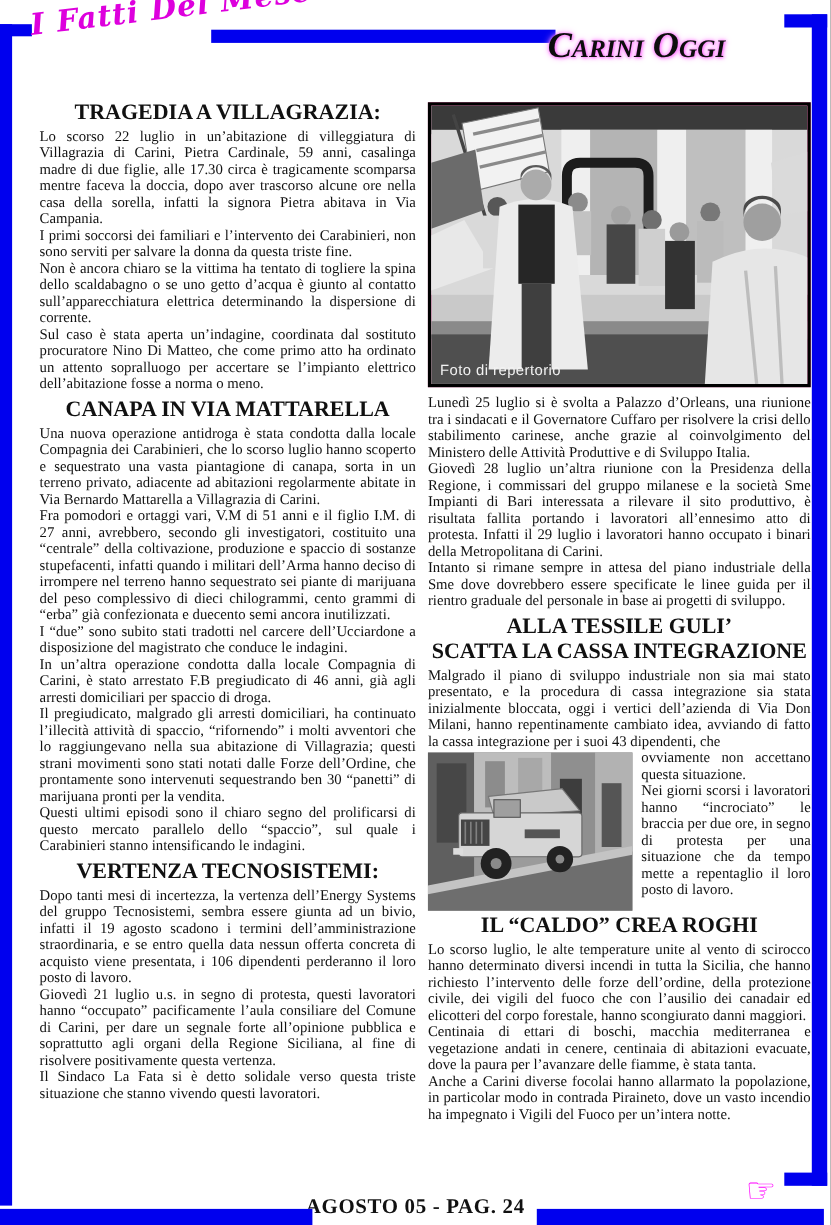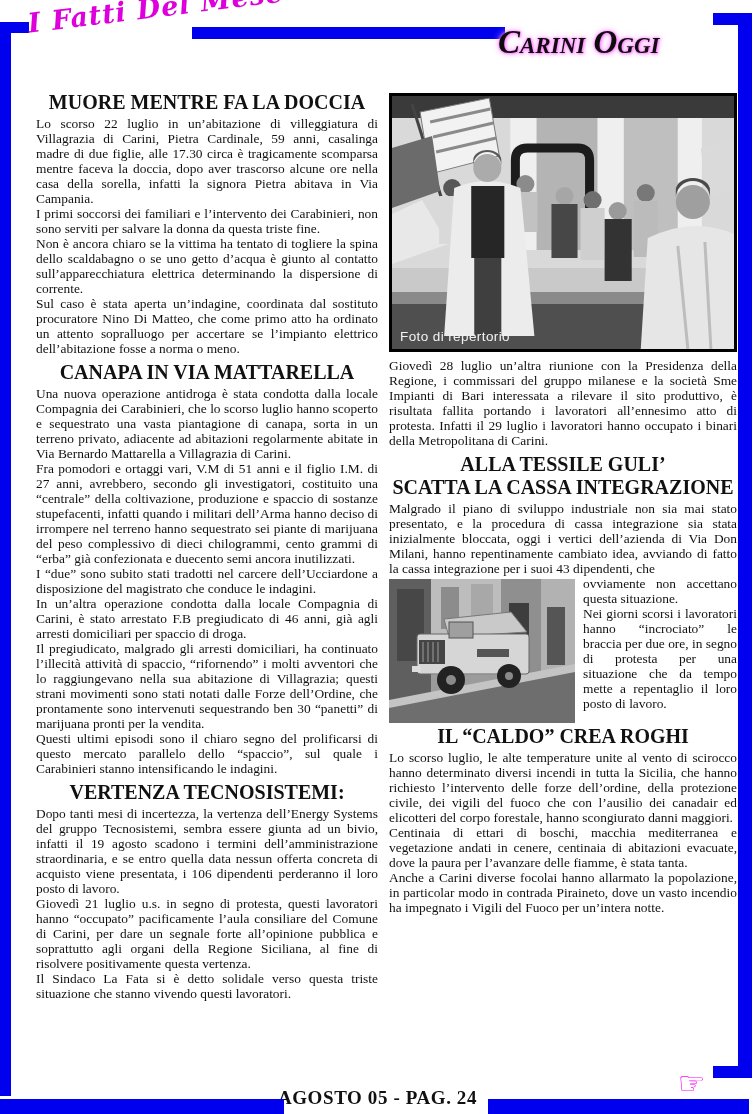--- a/index.html
+++ b/index.html
@@ -55,21 +55,21 @@
   <div class="blue arm-br"></div>
   <div class="blue masthead-bar"></div>
 
   <div class="section-label">I Fatti Del Mese</div>
   <div class="logo">Carini Oggi</div>
 
   <div class="col-left body-text">
 
     <div>
       <h2 class="headline" style="margin-top:0;">
-        <span>MUORE MENTRE FA LA DOCCIA</span>
+        <span>TRAGEDIA A VILLAGRAZIA:</span>
       </h2>
       <p>Lo scorso 22 luglio in un’abitazione di villeggiatura di Villagrazia di Carini, Pietra Cardinale, 59 anni, casalinga madre di due figlie, alle 17.30 circa è tragicamente scomparsa mentre faceva la doccia, dopo aver trascorso alcune ore nella casa della sorella, infatti la signora Pietra abitava in Via Campania.</p>
       <p>I primi soccorsi dei familiari e l’intervento dei Carabinieri, non sono serviti per salvare la donna da questa triste fine.</p>
       <p>Non è ancora chiaro se la vittima ha tentato di togliere la spina dello scaldabagno o se uno getto d’acqua è giunto al contatto sull’apparecchiatura elettrica determinando la dispersione di corrente.</p>
       <p>Sul caso è stata aperta un’indagine, coordinata dal sostituto procuratore Nino Di Matteo, che come primo atto ha ordinato un attento sopralluogo per accertare se l’impianto elettrico dell’abitazione fosse a norma o meno.</p>
     </div>
 
     <div>
       <h2 class="headline">
         <span>CANAPA IN VIA MATTARELLA</span>
@@ -133,21 +133,23 @@
         <path d="M81 70 A14 14 0 0 1 109 70 L109 64 A14 10 0 0 0 81 64 Z" fill="#5a5a5a"></path>
         <path d="M255 142 Q300 120 341 138 L341 253 L248 253 Z" fill="#e6e6e6"></path>
         <path d="M285 150 L295 253 M312 146 L318 253" stroke="#bdbdbd" stroke-width="3" fill="none"></path>
         <circle cx="300" cy="106" r="17" fill="#9f9f9f"></circle>
         <path d="M283 102 A17 17 0 0 1 317 102 L317 94 A17 12 0 0 0 283 94 Z" fill="#4a4a4a"></path>
       </svg>
       <div class="caption">Foto di repertorio</div>
     </div>
 
     <div>
+      <p>Lunedì 25 luglio si è svolta a Palazzo d’Orleans, una riunione tra i sindacati e il Governatore Cuffaro  per risolvere la crisi dello stabilimento carinese, anche grazie al coinvolgimento del Ministero delle Attività Produttive e di Sviluppo Italia.</p>
       <p>Giovedì 28 luglio un’altra riunione con la Presidenza della Regione, i commissari del gruppo milanese e la società Sme Impianti di Bari interessata a rilevare il sito produttivo, è risultata fallita portando i lavoratori all’ennesimo atto di protesta. Infatti il 29 luglio i lavoratori hanno occupato i binari della Metropolitana di Carini.</p>
+      <p>Intanto si rimane sempre in attesa del piano industriale della Sme dove dovrebbero essere specificate le linee guida per il rientro graduale del personale in base ai progetti di sviluppo.</p>
     </div>
 
     <div>
       <h2 class="headline">
         <span>ALLA TESSILE GULI’</span>
         <span>SCATTA LA CASSA INTEGRAZIONE</span>
       </h2>
       <p>Malgrado il piano di sviluppo industriale non sia mai stato presentato, e la procedura di cassa integrazione sia stata inizialmente bloccata, oggi i vertici dell’azienda di Via Don Milani, hanno repentinamente cambiato idea, avviando di fatto la cassa integrazione per i suoi 43 dipendenti, che</p>
       <div class="photo2">
         <svg viewBox="0 0 186 144" preserveAspectRatio="none">

